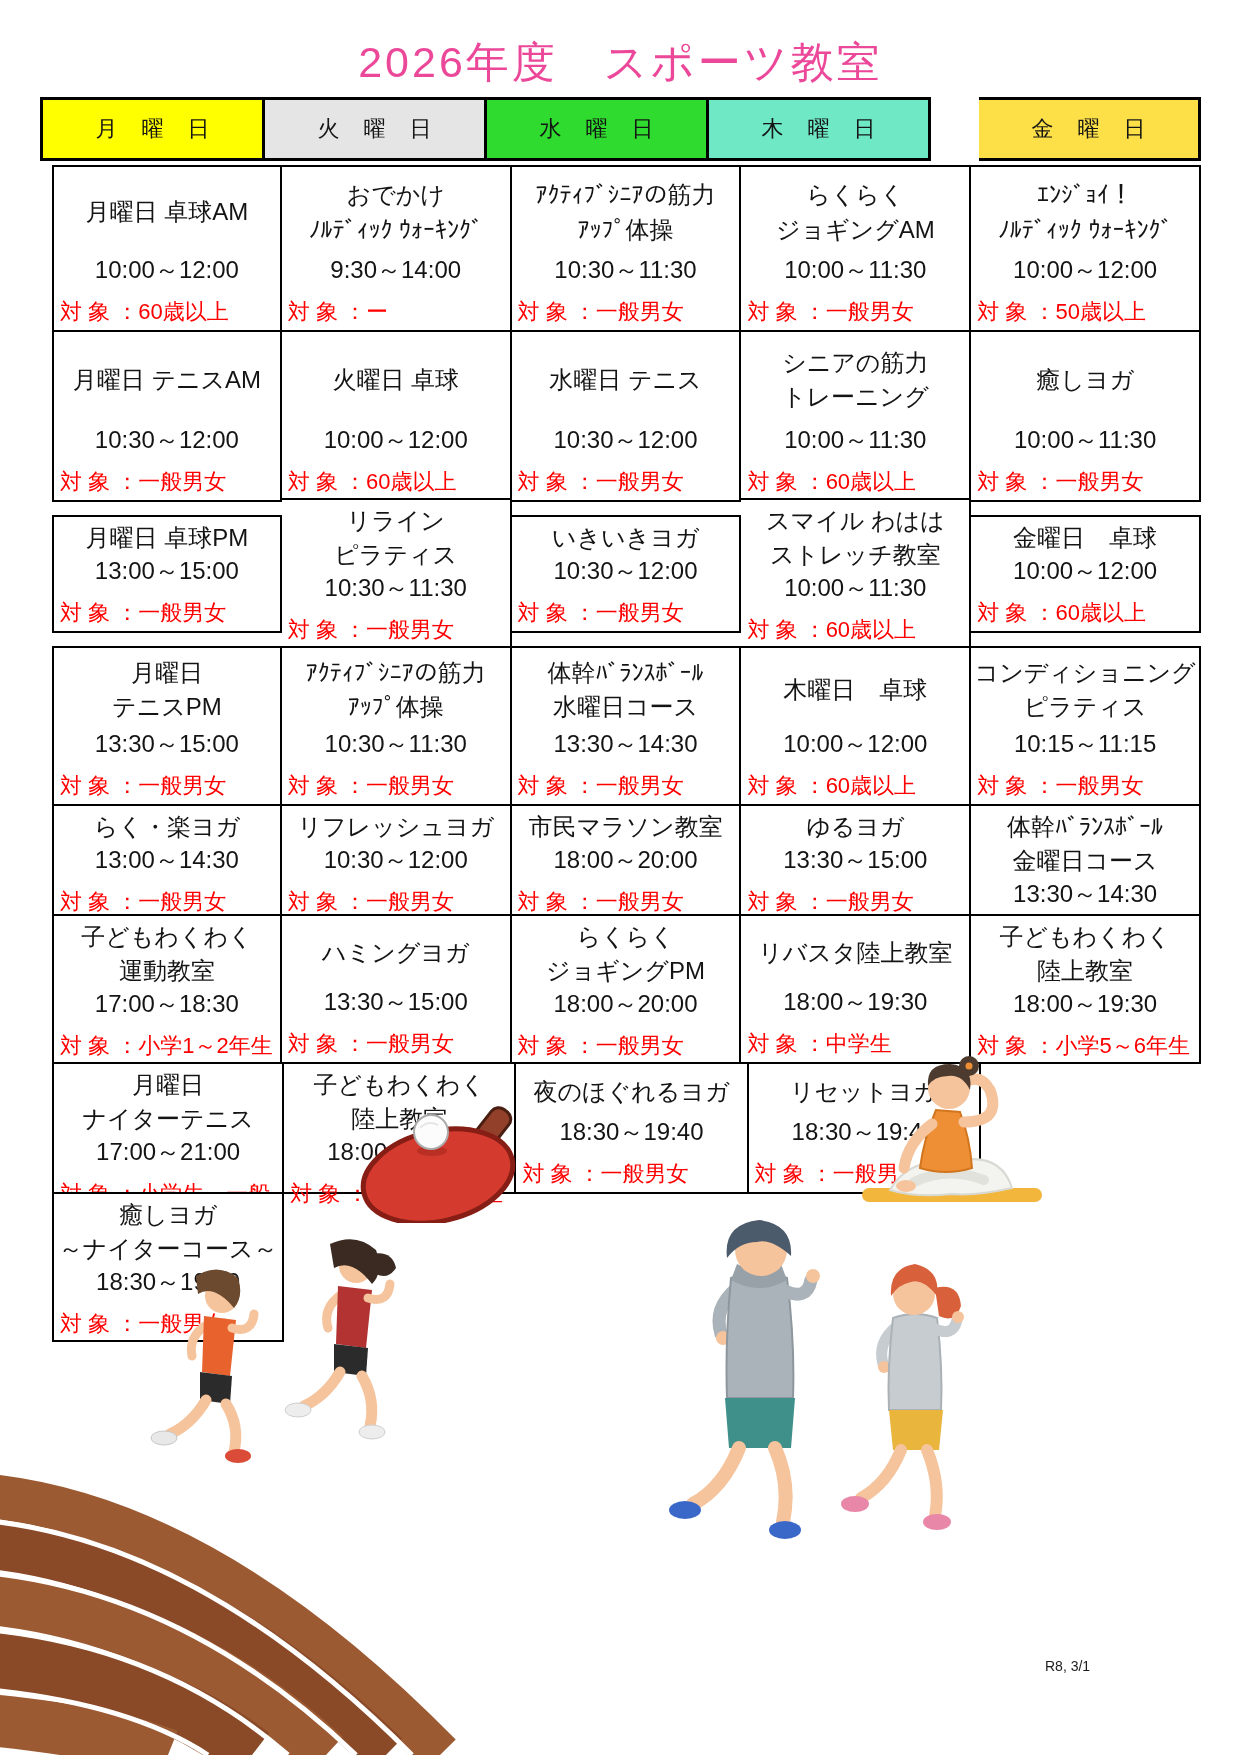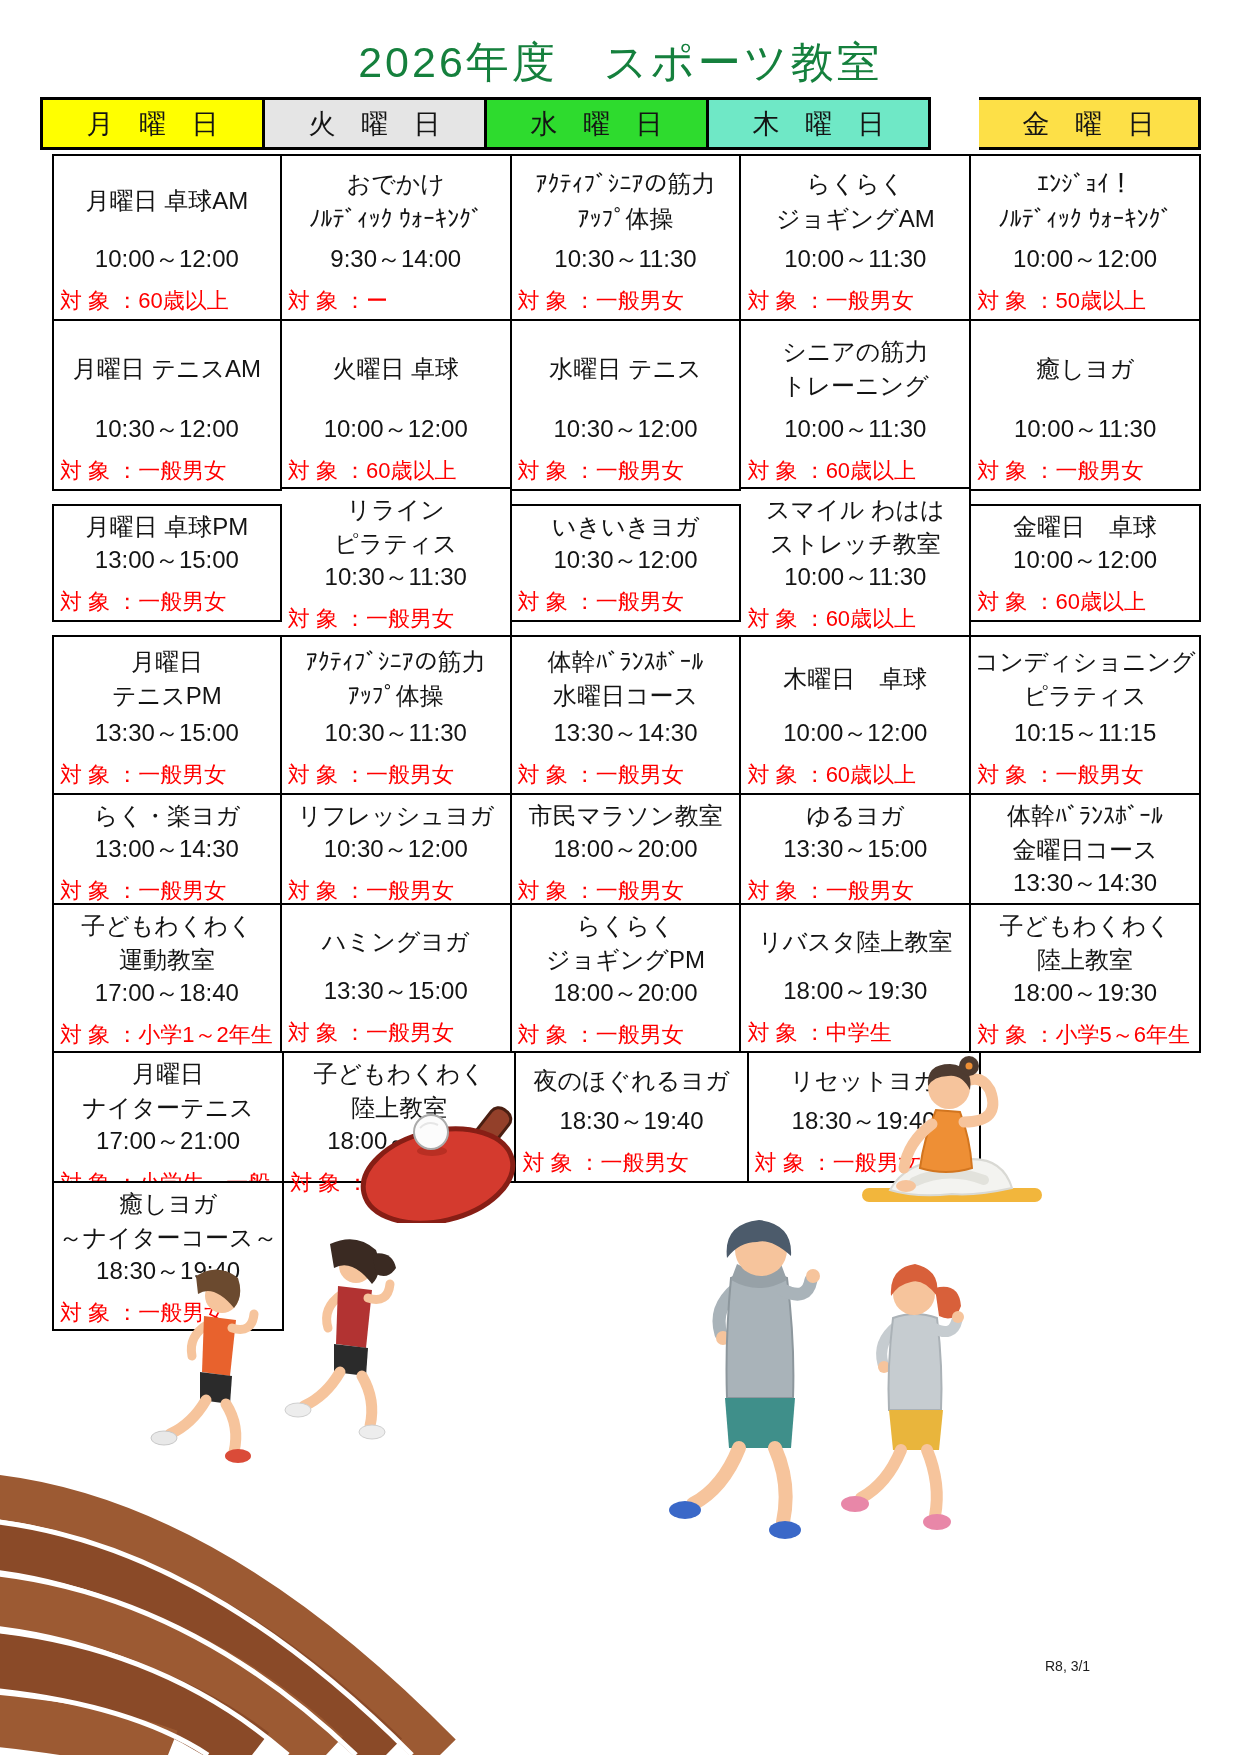--- a/index.html
+++ b/index.html
@@ -2,29 +2,29 @@
 <html><head>
 <meta charset="utf-8">
 <style>
   html,body { margin:0; padding:0; background:#fff; }
   .page {
     position:relative; width:1241px; height:1755px; background:#ffffff;
     font-family:"Liberation Sans","DejaVu Sans",sans-serif; overflow:hidden;
   }
   .title {
     position:absolute; top:34px; left:0; width:100%;
-    text-align:center; font-size:43px; color:#15803d; letter-spacing:3px;
+    text-align:center; font-size:43px; color:#ec4899; letter-spacing:3px;
   }
   .board { position:absolute; left:40px; top:97px; width:1161px; }
   .day-row { display:flex; }
   .day-cell {
-    flex:1; height:53px; box-sizing:border-box;
+    flex:1; height:64px; box-sizing:border-box;
     border:3px solid #000; border-left:none;
     display:flex; align-items:center; justify-content:center;
-    font-size:27px; letter-spacing:9px; color:#141414; text-indent:9px;
+    font-size:22px; letter-spacing:9px; color:#141414; text-indent:9px;
   }
   .day-cell:first-child { border-left:3px solid #000; }
   .rows { margin-top:4px; }
   .row { display:flex; margin-top:-2px;padding-left:12px; }
   .row:first-child { margin-top:0; }
   .cell {
     width:232.2px; box-sizing:border-box; background:#fff;
     border:2px solid #000; border-left:none;
     display:flex; flex-direction:column; padding:4px 2px 2px 2px;
   }
@@ -202,21 +202,21 @@
       <div class="cell-name">体幹ﾊﾞﾗﾝｽﾎﾞｰﾙ
 金曜日コース</div>
       <div class="cell-time">13:30～14:30</div>
       <div class="cell-target">対 象 ：一般男女</div>
     </div>
         </div>
         <div class="row" style="height: 150px;">
           <div class="cell">
       <div class="cell-name">子どもわくわく
 運動教室</div>
-      <div class="cell-time">17:00～18:40</div>
+      <div class="cell-time">17:00～18:30</div>
       <div class="cell-target">対 象 ：小学1～2年生</div>
     </div>
           <div class="cell">
       <div class="cell-name">ハミングヨガ</div>
       <div class="cell-time">13:30～15:00</div>
       <div class="cell-target">対 象 ：一般男女</div>
     </div>
           <div class="cell">
       <div class="cell-name">らくらく
 ジョギングPM</div>

